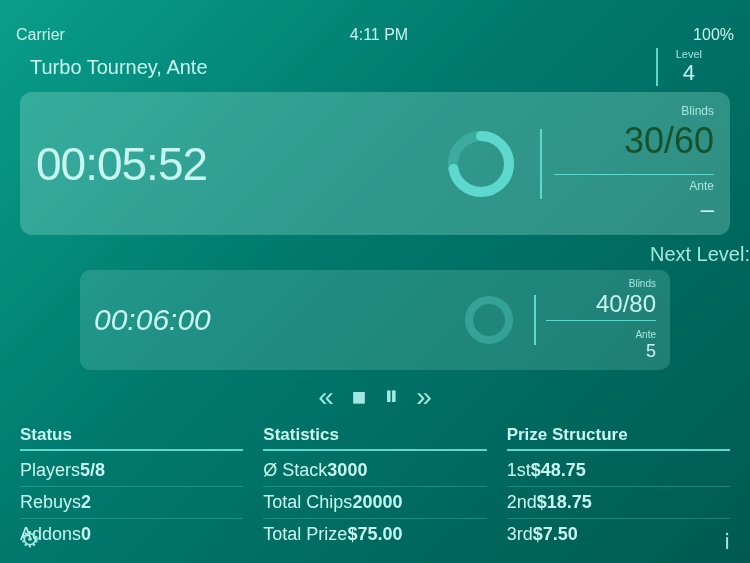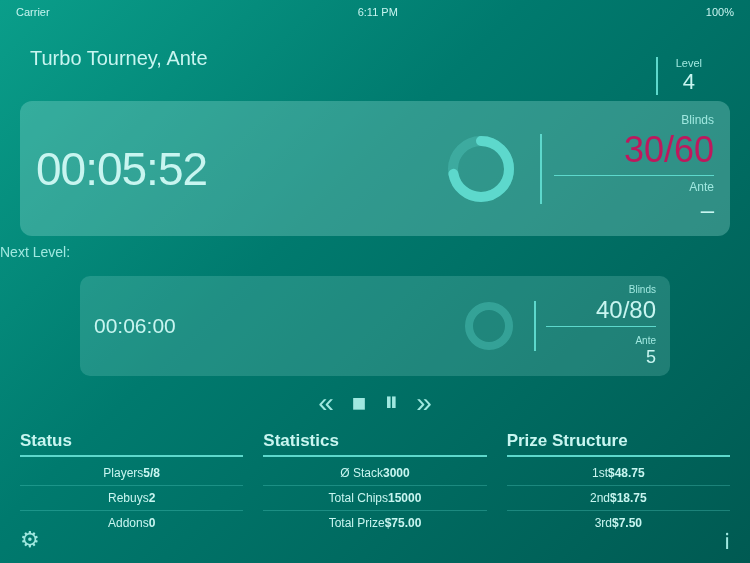--- a/index.html
+++ b/index.html
@@ -13,41 +13,41 @@
       overflow: hidden;
       position: relative;
     }
 
     
     .status-bar {
       display: flex;
       justify-content: space-between;
       align-items: center;
       padding: 6px 16px 2px;
-      font-size: 11px;
-      color: #c8f5f0;
+      font-size: 16px;
+      color: #c8f5f0;
+      margin-top: 20px;
     }
 
     
     .title-row {
       display: flex;
       justify-content: space-between;
       align-items: center;
       padding: 2px 30px 6px;
     }
     .title-text {
       font-size: 20px;
       color: #c8f5f0;
       font-weight: 400;
       text-align: right;
     }
     .level-total {
       display: flex;
       gap: 12px;
-      margin-top: 35px;
     }
     .level-box {
       border-left: 2px solid #5dd8cc;
       padding: 0 18px;
       text-align: center;
     }
     .level-label {
       font-size: 11px;
       color: #a0e8e0;
     }
@@ -92,58 +92,59 @@
       flex: 0 0 160px;
       text-align: right;
     }
     .blinds-label {
       font-size: 12px;
       color: #a0e8e0;
       margin-bottom: 2px;
     }
     .blinds-value {
       font-size: 36px;
-      color: #be185d;
+      color: #14532d;
       font-weight: 300;
       border-bottom: 1px solid #5dd8cc;
-      padding-bottom: 4px;
+      padding-bottom: 12px;
       margin-bottom: 4px;
     }
     .ante-label {
       font-size: 12px;
       color: #a0e8e0;
       margin-bottom: 2px;
     }
     .ante-value {
       font-size: 24px;
       color: #c8f5f0;
       font-weight: 300;
     }
 
     
     .next-level-label {
-      text-align: left;
-      font-size: 14px;
-      color: #a0e8e0;
-      margin-bottom: 16px;
+      text-align: right;
+      font-size: 20px;
+      color: #a0e8e0;
+      margin-bottom: 4px;
     }
     .next-card {
       background: rgba(160, 230, 220, 0.2);
       border-radius: 10px;
       margin: 0 80px 10px;
       padding: 8px 14px;
       display: flex;
       align-items: center;
       min-height: 65px;
     }
     .next-timer {
-      font-size: 21px;
+      font-size: 30px;
       color: #c8f5f0;
       font-weight: 300;
       flex: 1;
+      font-style: italic;
     }
     .next-donut {
       width: 50px;
       height: 50px;
       margin: 0 10px;
       flex-shrink: 0;
     }
     .next-divider {
       width: 2px;
       height: 50px;
@@ -194,24 +195,24 @@
     .stat-title {
       font-size: 17px;
       color: #c8f5f0;
       font-weight: 600;
       border-bottom: 2px solid #5dd8cc;
       padding-bottom: 4px;
       margin-bottom: 4px;
     }
     .stat-row {
       display: flex;
-      justify-content: center;
+      justify-content: flex-start;
       padding: 5px 0;
       border-bottom: 1px solid rgba(93, 216, 204, 0.3);
-      font-size: 12px;
+      font-size: 18px;
       color: #c8f5f0;
     }
     .stat-row:last-child { border-bottom: none; }
     .stat-key { color: #c8f5f0; }
     .stat-val { color: #c8f5f0; font-weight: 700; }
 
     
     .bottom-bar {
       display: flex;
       justify-content: space-between;
@@ -229,21 +230,21 @@
     }
 
     
     .donut-svg { transform: rotate(-90deg); }
   </style>
 </head>
 <body>
 
 <div class="status-bar">
   <span>Carrier</span>
-  <span>6:11 PM</span>
+  <span>4:11 PM</span>
   <span>100%</span>
 </div>
 
 <div class="title-row">
   <span class="title-text">Turbo Tourney, Ante</span>
   <div class="level-total">
     <div class="level-box">
       <div class="level-label">Level</div>
       <div class="level-value">4</div>
     </div>
@@ -312,21 +313,21 @@
   </div>
 
   <div class="stat-table">
     <div class="stat-title">Statistics</div>
     <div class="stat-row">
       <span class="stat-key">Ø Stack</span>
       <span class="stat-val">3000</span>
     </div>
     <div class="stat-row">
       <span class="stat-key">Total Chips</span>
-      <span class="stat-val">15000</span>
+      <span class="stat-val">20000</span>
     </div>
     <div class="stat-row">
       <span class="stat-key">Total Prize</span>
       <span class="stat-val">$75.00</span>
     </div>
   </div>
 
   <div class="stat-table">
     <div class="stat-title">Prize Structure</div>
     <div class="stat-row">

